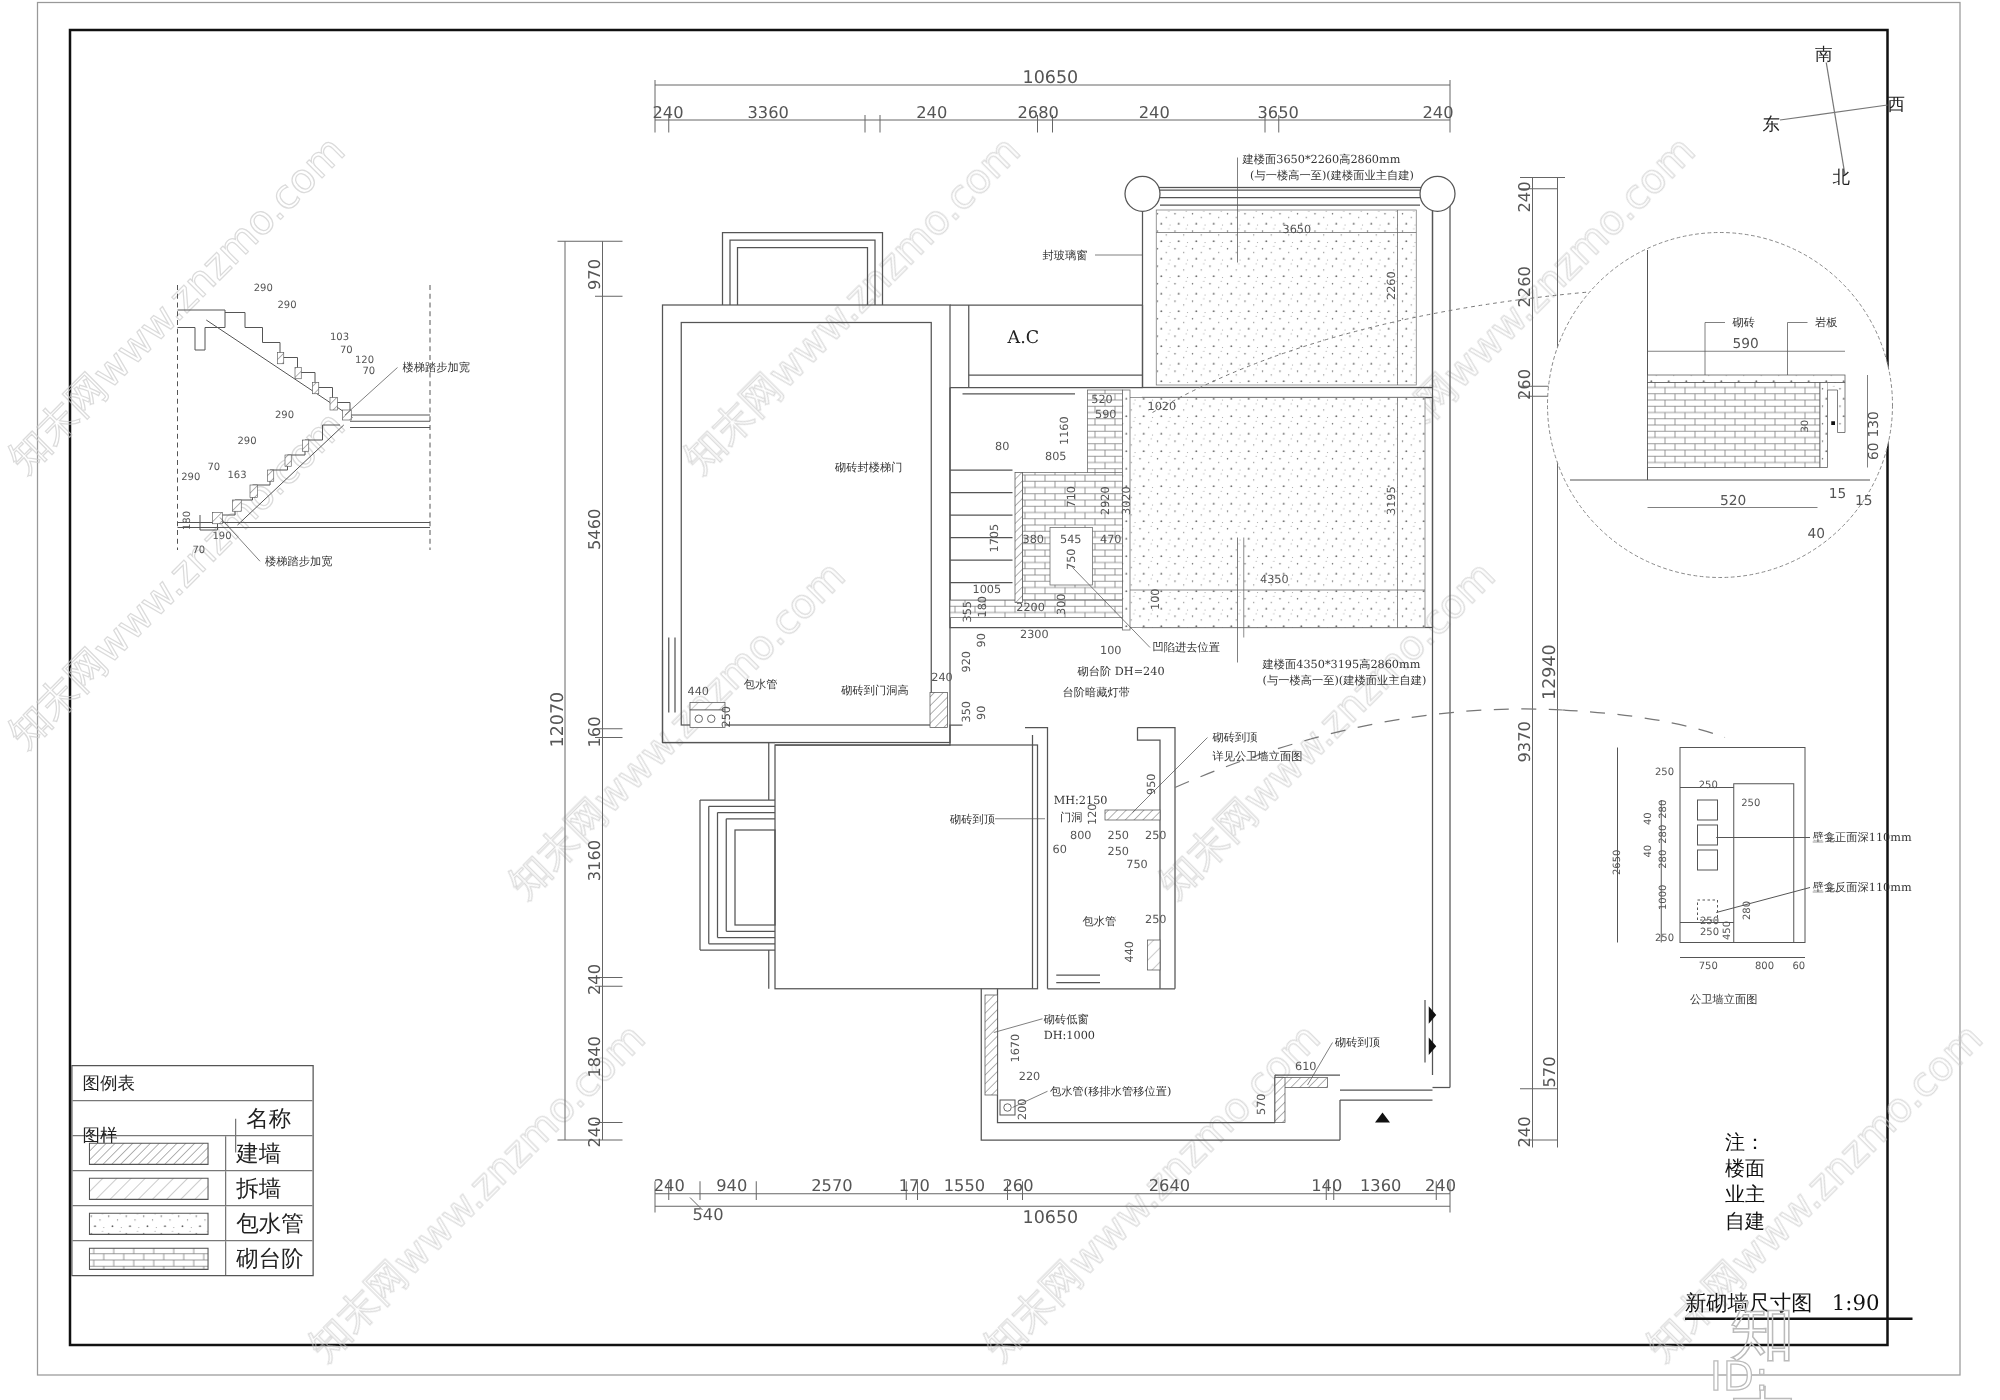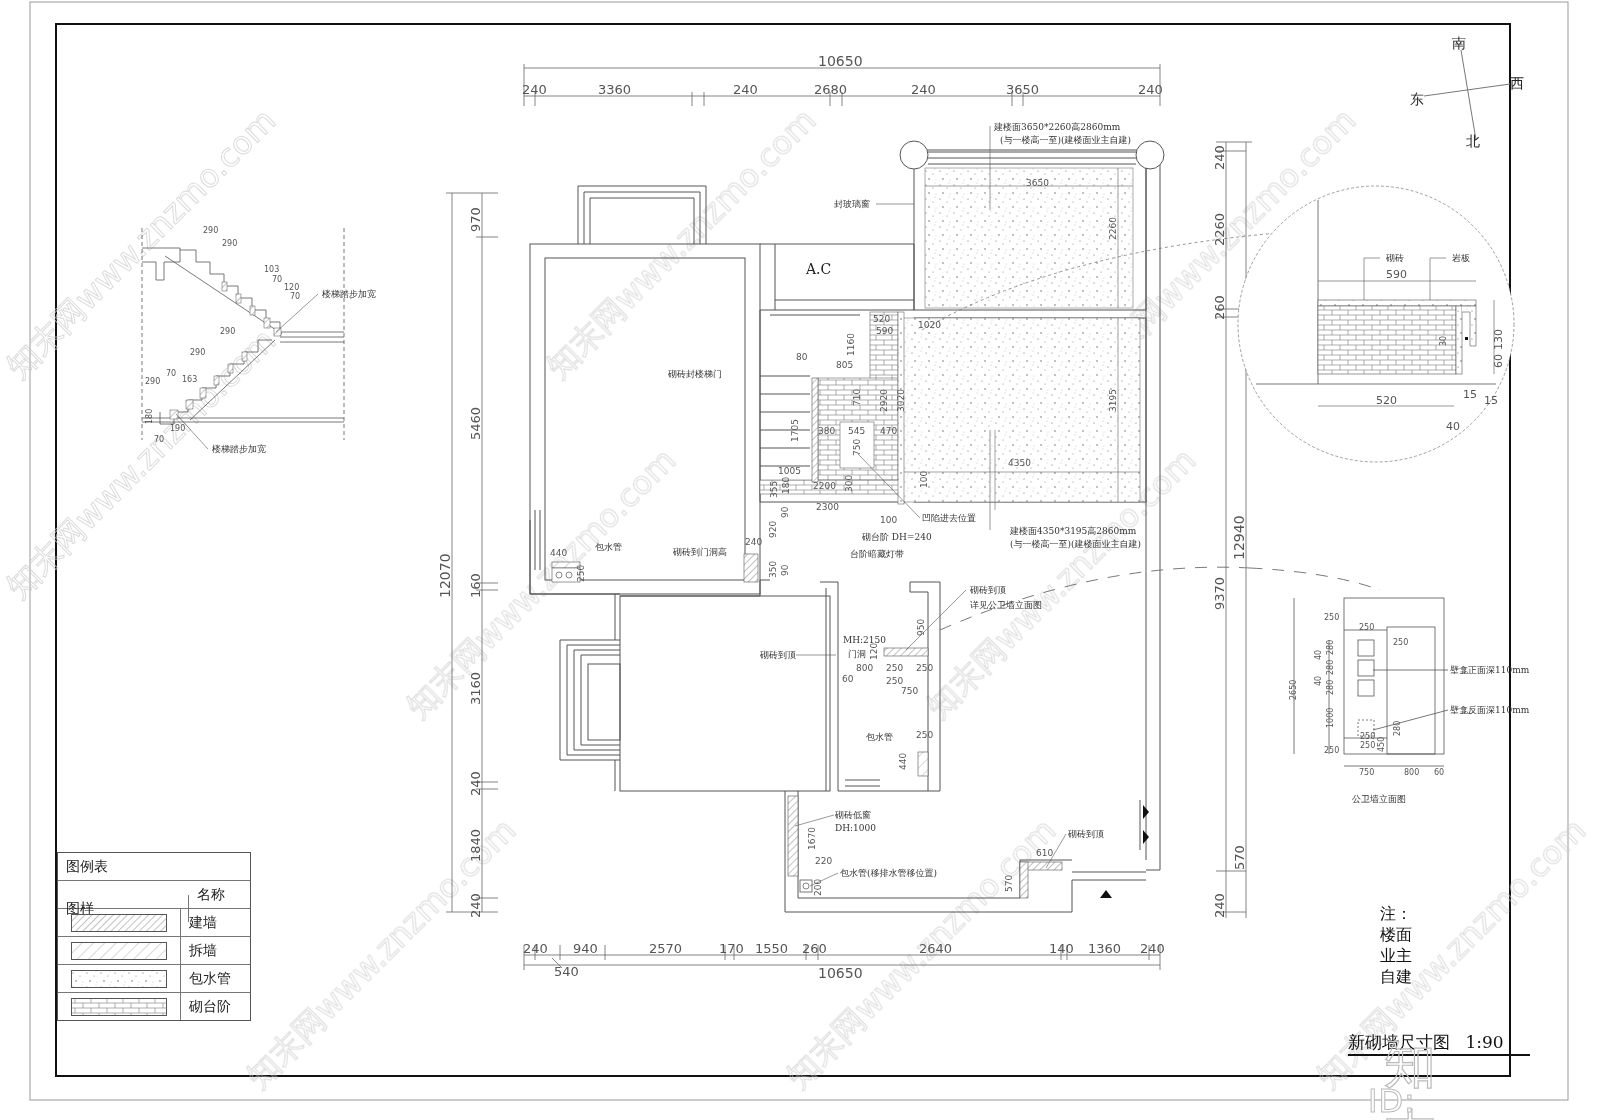--- a/index.html
+++ b/index.html
@@ -8,21 +8,21 @@
   svg{position:absolute;left:0;top:0;}
   .txt{font-family:"DejaVu Serif","Liberation Serif",serif;fill:#222;}
   .dim{font-family:"DejaVu Sans","Liberation Sans",sans-serif;fill:#555;}
   .ann{font-family:"DejaVu Serif","Liberation Serif",serif;fill:#333;font-size:9px;}
   .wm{font-family:"DejaVu Sans","Liberation Sans",sans-serif;fill:none;stroke:#ccc;stroke-width:1;}
   .html-layer{position:absolute;left:0;top:0;width:1276px;height:1120px;pointer-events:none;}
   .legend{position:absolute;left:57px;top:852px;width:192px;border:1px solid #555;background:#fff;pointer-events:auto;}
   .legend .row{display:flex;border-top:1px solid #777;height:27px;align-items:center;}
   .legend .row:first-child{border-top:none;}
   .legend .c1{width:122px;height:100%;display:flex;align-items:center;justify-content:center;border-right:1px solid #777;}
-  .legend .c2{flex:1;padding-left:8px;font-family:"DejaVu Serif","Liberation Serif",serif;font-size:14px;color:#222;}
+  .legend .c2{flex:1;padding-left:8px;font-family:"DejaVu Serif","Liberation Serif",serif;font-size:18px;color:#222;}
   .legend .title{padding-left:8px;font-family:"DejaVu Serif","Liberation Serif",serif;font-size:14px;color:#222;}
   .legend .hdr .c1{justify-content:flex-start;padding-left:8px;font-family:"DejaVu Serif","Liberation Serif",serif;font-size:14px;color:#222;margin-top:28px;}
   .note{position:absolute;left:1380px;top:904px;font-family:"DejaVu Serif","Liberation Serif",serif;font-size:16px;color:#111;pointer-events:auto;}
   .drawtitle{position:absolute;left:1348px;top:998px;width:182px;border-bottom:2px solid #111;font-family:"DejaVu Serif","Liberation Serif",serif;font-size:17px;color:#111;pointer-events:auto;margin-top:33px;}
   .drawtitle span{margin-right:10px;}
   .idtag{position:absolute;left:1368px;top:1082px;font-family:"DejaVu Sans","Liberation Sans",sans-serif;font-size:32px;color:#fff;-webkit-text-stroke:1px #bbb;letter-spacing:1px;pointer-events:auto;}
   .brand{position:absolute;left:1384px;top:1030px;font-family:"DejaVu Sans","Liberation Sans",sans-serif;font-size:52px;color:transparent;-webkit-text-stroke:1.2px #bbb;pointer-events:auto;}
 </style>
 </head>
 <body>

